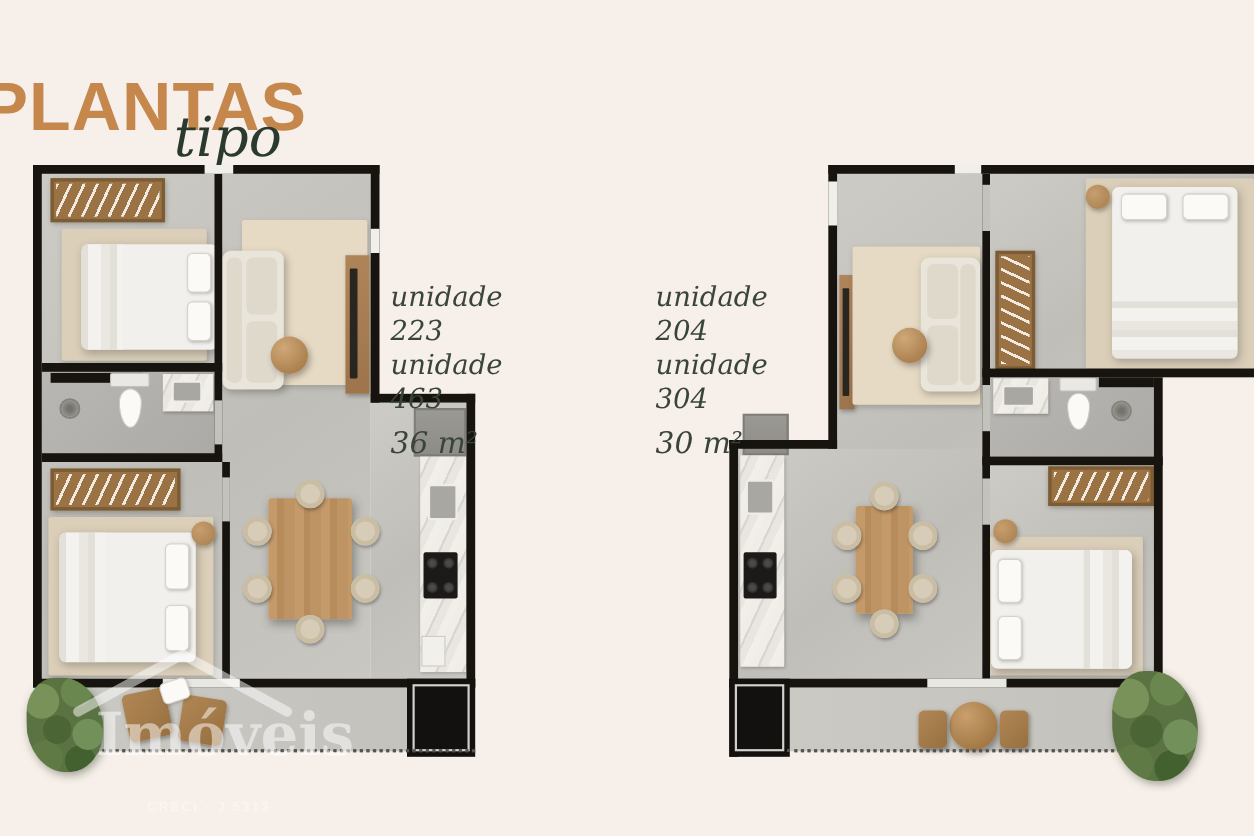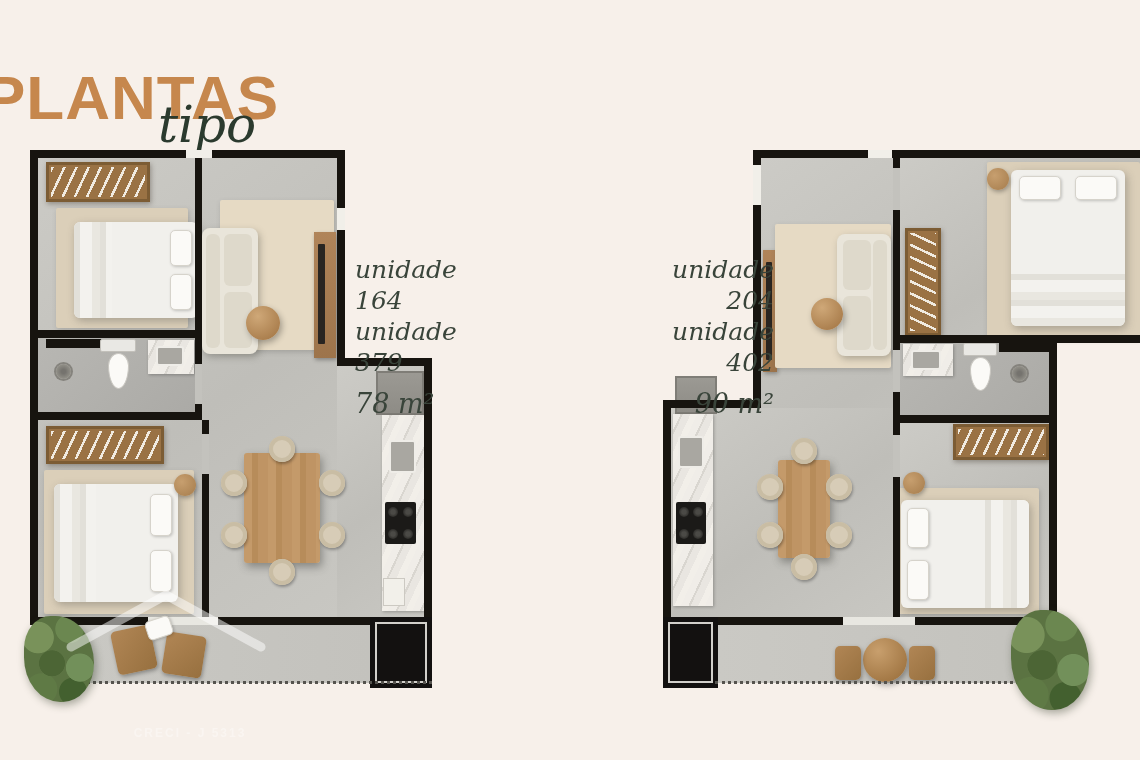--- a/index.html
+++ b/index.html
@@ -152,23 +152,23 @@
 
   <div class="f shaft" style="left:340px;top:467px;width:62px;height:71px"></div>
   <div class="f woodchair" style="left:84px;top:478px;width:40px;height:44px;transform:rotate(-12deg)"></div>
   <div class="f woodchair" style="left:134px;top:484px;width:40px;height:42px;transform:rotate(9deg)"></div>
   <div class="pillow" style="left:116px;top:468px;width:26px;height:20px;transform:rotate(-18deg)"></div>
   <div class="f dotted" style="left:8px;top:531px;width:394px"></div>
   <div class="f hedge" style="left:-6px;top:466px;width:70px;height:86px"></div>
 </div>
 
 <div class="label-block" style="left:355px;top:254px;width:142px;text-align:left">
-  <div class="u">unidade 164</div>
-  <div class="u">unidade 379</div>
-  <div class="a">78 m²</div>
+  <div class="u">unidade 223</div>
+  <div class="u">unidade 463</div>
+  <div class="a">36 m²</div>
 </div>
 
 <div class="plan" style="left:663px;top:150px;width:477px;height:545px">
 
   <div class="f floor" style="left:98px;top:8px;width:132px;height:459px"></div>
   <div class="f floor" style="left:8px;top:258px;width:222px;height:209px"></div>
   <div class="f floor" style="left:237px;top:8px;width:240px;height:177px"></div>
   <div class="f bathfloor" style="left:237px;top:193px;width:149px;height:72px"></div>
   <div class="f floor" style="left:237px;top:273px;width:149px;height:194px"></div>
   <div class="f balcfloor" style="left:55px;top:475px;width:331px;height:58px"></div>
@@ -249,24 +249,25 @@
   <div class="gap" style="left:180px;top:467px;width:72px;height:8px;background:#e8e7e1"></div>
 
   <div class="f shaft" style="left:0;top:467px;width:55px;height:71px"></div>
   <div class="f balctable" style="left:200px;top:488px;width:44px;height:44px"></div>
   <div class="f woodchair" style="left:172px;top:496px;width:26px;height:34px"></div>
   <div class="f woodchair" style="left:246px;top:496px;width:26px;height:34px"></div>
   <div class="f dotted" style="left:52px;top:531px;width:334px"></div>
   <div class="f tree" style="left:348px;top:460px;width:78px;height:100px"></div>
 </div>
 
-<div class="label-block" style="left:624px;top:254px;width:150px;text-align:right">
+<div class="label-block" style="left:596px;top:254px;width:150px;text-align:left">
   <div class="u">unidade 204</div>
-  <div class="u">unidade 402</div>
-  <div class="a">90 m²</div>
+  <div class="u">unidade 304</div>
+  <div class="a">30 m²</div>
 </div>
 
 <div class="wm">
   <svg width="210" height="70" viewBox="0 0 210 70" style="position:absolute;left:36px;top:2px">
     <path d="M10 62 L105 10 L200 62" fill="none" stroke="rgba(255,255,255,0.5)" stroke-width="9" stroke-linecap="round" stroke-linejoin="round"></path>
   </svg>
+  <div class="wm-n2">Imóveis</div>
   <div class="wm-creci">CRECI - J 5313</div>
 </div>
 
 </body></html>

